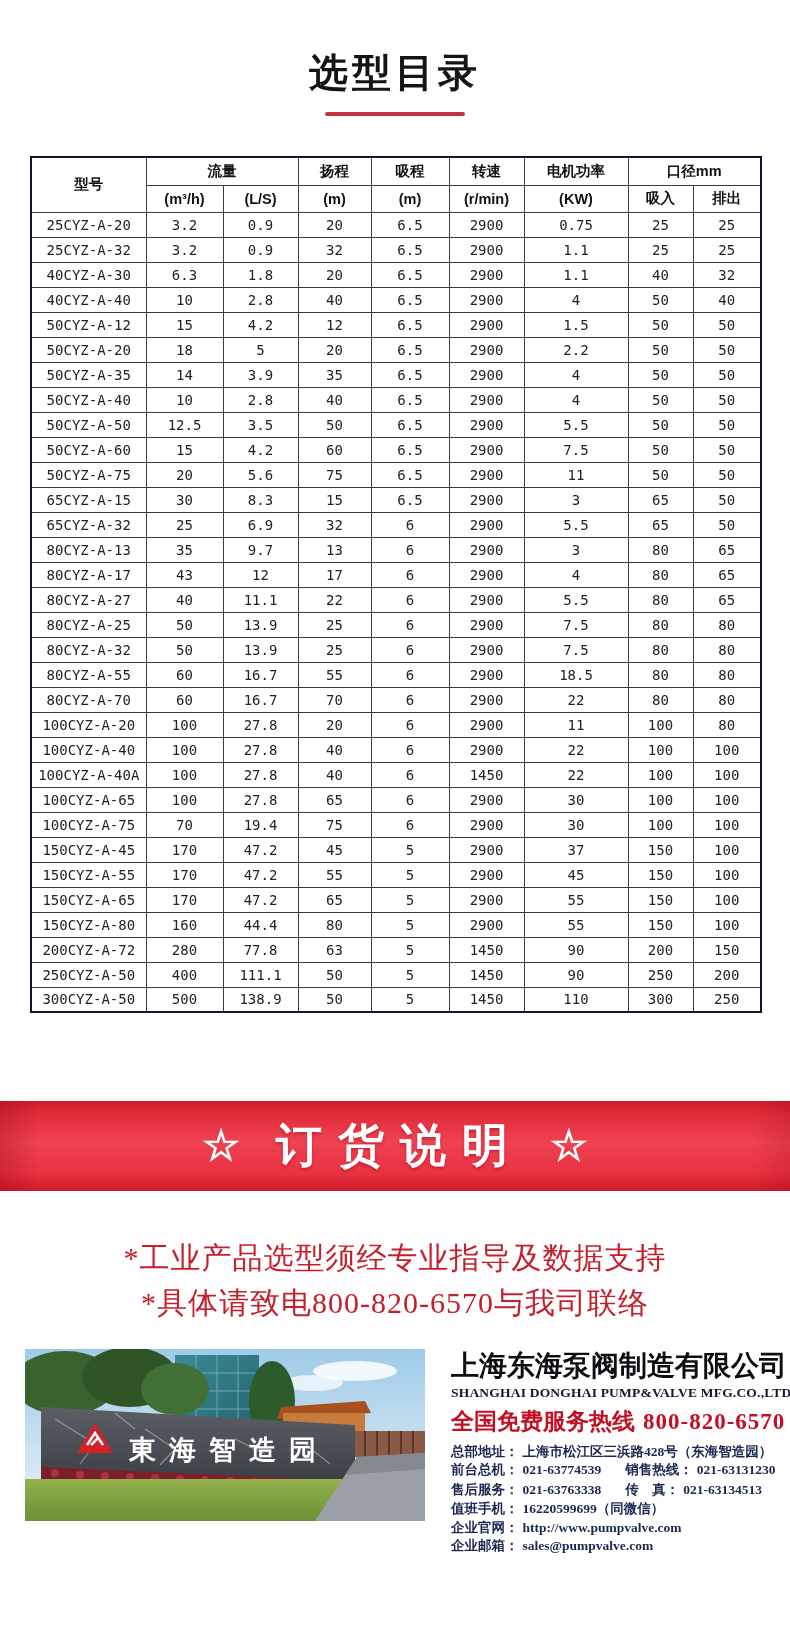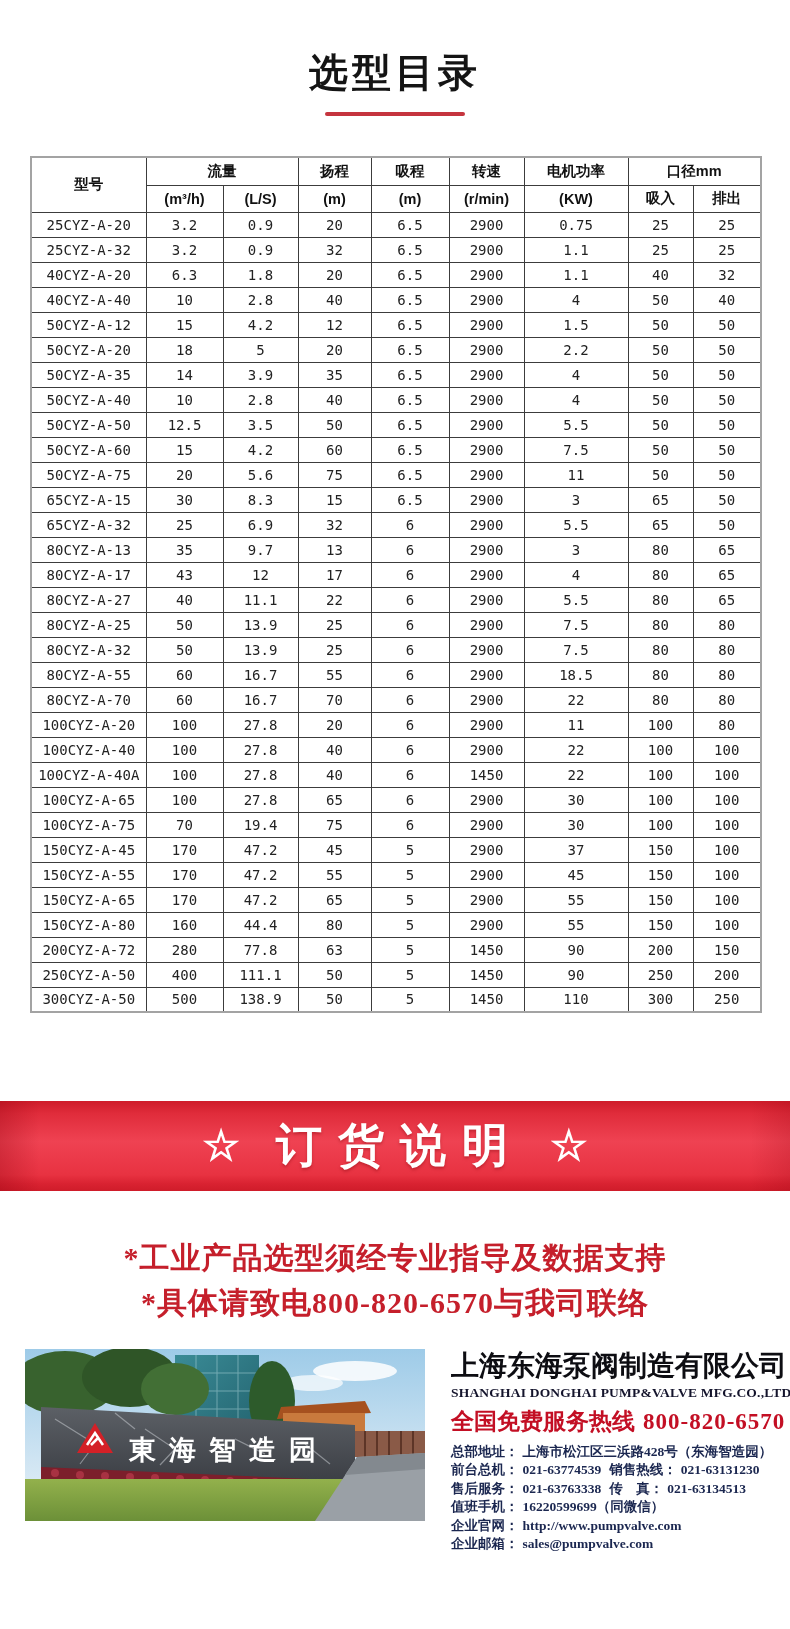--- a/index.html
+++ b/index.html
@@ -14,21 +14,21 @@
     font-size: 39px; font-weight: bold; color: #141414; letter-spacing: 4px;
   }
   .title-underline {
     width: 140px; height: 4px; background: #c5343e; margin: 12px auto 0; border-radius: 2px;
   }
   
   table.spec {
     border-collapse: collapse; margin: 40px 0 0 30px; width: 730px;
     table-layout: fixed; text-align: center;
     font-family: "DejaVu Sans Mono", monospace; font-size: 14px; color: #222;
-    border: 2px solid #a3a3a3;
+    border: 2px solid #0f172a;
   }
   table.spec th, table.spec td { border: 1px solid #3c3c3c; padding: 0; }
   table.spec thead th {
     font-family: "Liberation Sans", sans-serif; font-weight: bold; font-size: 14.5px; color:#111;
   }
   table.spec thead tr:nth-child(1) th { height: 28px; }
   table.spec thead tr:nth-child(2) th { height: 27px; text-align: center; }
   table.spec tbody td { height: 25px; }
   
   .footnote {
@@ -44,21 +44,21 @@
   }
   .order-banner .star { font-size: 42px; font-weight: bold; line-height: 1; }
   .order-banner .banner-title {
     font-size: 46px; font-weight: bold; letter-spacing: 16px; padding-left: 10px;
     text-shadow: 0 2px 3px rgba(120,0,10,0.35);
   }
   
   .notices {
     margin-top: 44px; text-align: center;
     font-family: "Liberation Serif", "DejaVu Serif", serif;
-    font-weight: bold; color: #c51f2b; font-size: 30px; line-height: 45px; letter-spacing: 1px;
+    font-weight: normal; color: #c51f2b; font-size: 30px; line-height: 45px; letter-spacing: 1px;
   }
   
   .footer { display: flex; margin: 24px 0 0 25px; }
   .photo { width: 400px; height: 176px; flex: none; overflow: hidden; }
   .photo svg { display: block; }
   .info { margin-left: 26px; width: 345px; }
   .company-cn {
     font-size: 28px; font-weight: 900; color: #0d0d12; line-height: 1.2;
     letter-spacing: 0px; white-space: nowrap;
   }
@@ -69,21 +69,21 @@
   .hotline {
     margin-top: 5px; font-family: "Liberation Serif", serif; font-weight: bold;
     font-size: 23px; color: #c30f24; white-space: nowrap;
   }
   .hotline .hotline-number { margin-left: 8px; letter-spacing: 1px; }
   .contact-list {
     margin-top: 6px; font-family: "Liberation Serif", serif; font-weight: bold;
     font-size: 13.5px; color: #1b2750; line-height: 18.5px; white-space: nowrap;
   }
   .contact-line .c-label { margin-right: 4px; }
-  .contact-line .pair2 { margin-left: 8px; }
+  .contact-line .pair2 { margin-left: 24px; font-family: Liberation Mono, monospace; }
 </style>
 </head>
 <body>
 
 <div class="page">
 
   <h1 class="page-title">选型目录</h1>
   <div class="title-underline"></div>
 
   <table class="spec">
@@ -136,21 +136,21 @@
           <td>3.2</td>
           <td>0.9</td>
           <td>32</td>
           <td>6.5</td>
           <td>2900</td>
           <td>1.1</td>
           <td>25</td>
           <td>25</td>
         </tr>
         <tr>
-          <td>40CYZ-A-20</td>
+          <td>40CYZ-A-30</td>
           <td>6.3</td>
           <td>1.8</td>
           <td>20</td>
           <td>6.5</td>
           <td>2900</td>
           <td>1.1</td>
           <td>40</td>
           <td>32</td>
         </tr>
         <tr>

